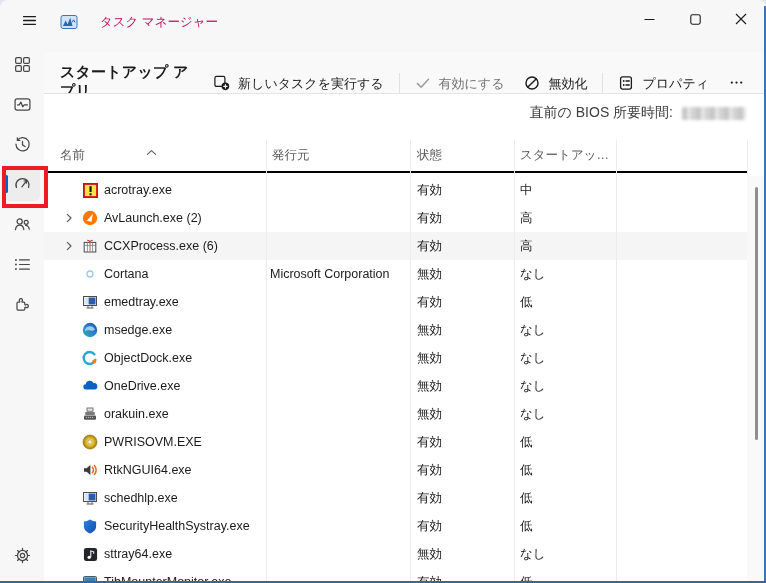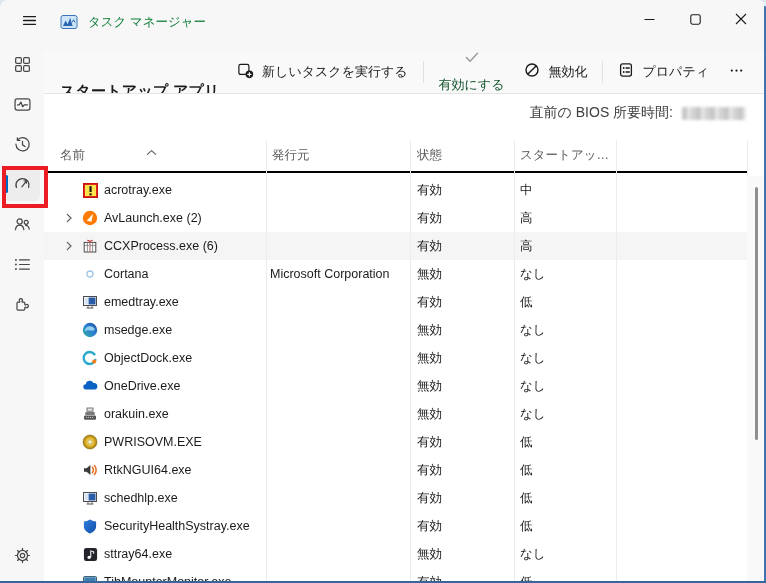--- a/index.html
+++ b/index.html
@@ -16,21 +16,21 @@
   .edge-right{position:absolute;right:0;top:6px;bottom:0;width:2px;background:#3f74ad;z-index:60;}
   .edge-bottom{position:absolute;left:0;bottom:0;height:2px;width:100%;background:#35669c;z-index:60;}
 
   
   .titlebar{position:absolute;left:0;top:0;right:0;height:44px;display:flex;align-items:center;}
   .hamburger-btn{
     margin-left:12px;width:34px;height:32px;border:none;background:transparent;border-radius:5px;
     display:flex;align-items:center;justify-content:center;cursor:pointer;
   }
   .app-icon{margin-left:14px;display:flex;align-items:center;}
-  .app-title{margin-left:10px;font-size:12.5px;color:#15803d;}
+  .app-title{margin-left:22px;font-size:12.5px;color:#be185d;}
   .win-controls{position:absolute;right:2px;top:0;height:40px;display:flex;}
   .win-btn{width:46px;height:40px;border:none;background:transparent;display:flex;align-items:center;justify-content:center;cursor:pointer;}
 
   
   .sidebar{position:absolute;left:0;top:44px;width:44px;bottom:2px;}
   .sb-item{position:relative;width:44px;height:40px;display:flex;align-items:center;justify-content:center;cursor:pointer;}
   .sb-item .sel-rect{display:none;}
   .sb-item.selected .sel-rect{
     display:block;position:absolute;left:4px;right:4px;top:3px;bottom:3px;
     background:#ededed;border-radius:5px;z-index:0;
@@ -50,21 +50,21 @@
 
   
   .page-header{position:absolute;left:44px;top:52px;right:2px;height:49px;display:flex;align-items:flex-end;background:#f9f9f9;}
   .page-title{margin-left:16px;font-size:15px;font-weight:700;letter-spacing:.2px;}
   .toolbar{margin-left:auto;display:flex;align-items:center;padding-right:10px;}
   .tb-btn{
     display:flex;align-items:center;gap:8px;border:none;background:transparent;border-radius:5px;
     padding:7px 10px;font-size:13px;color:#1b1b1b;cursor:pointer;white-space:nowrap;
     font-family:inherit;
   }
-  .tb-btn.disabled{color:#14532d;cursor:default;flex-direction:column;}
+  .tb-btn.disabled{color:#737373;cursor:default;}
   .tb-sep{width:1px;height:22px;background:#e1e1e1;margin:0 5px;}
   .header-divider{position:absolute;left:44px;top:93px;right:2px;height:1px;background:#e5e5e5;}
   .content-bg{position:absolute;left:44px;top:94px;right:2px;bottom:2px;background:#ffffff;}
 
   
   .bios-row{position:absolute;top:104px;right:20px;height:18px;display:flex;align-items:center;gap:9px;z-index:5;}
   .bios-label{font-size:14px;color:#3d3d3d;}
   .bios-redacted{
     width:64px;height:13px;border-radius:2px;
     background:repeating-linear-gradient(90deg,#c6c6c6 0 5px,#e5e5e5 5px 9px,#d2d2d2 9px 14px);

